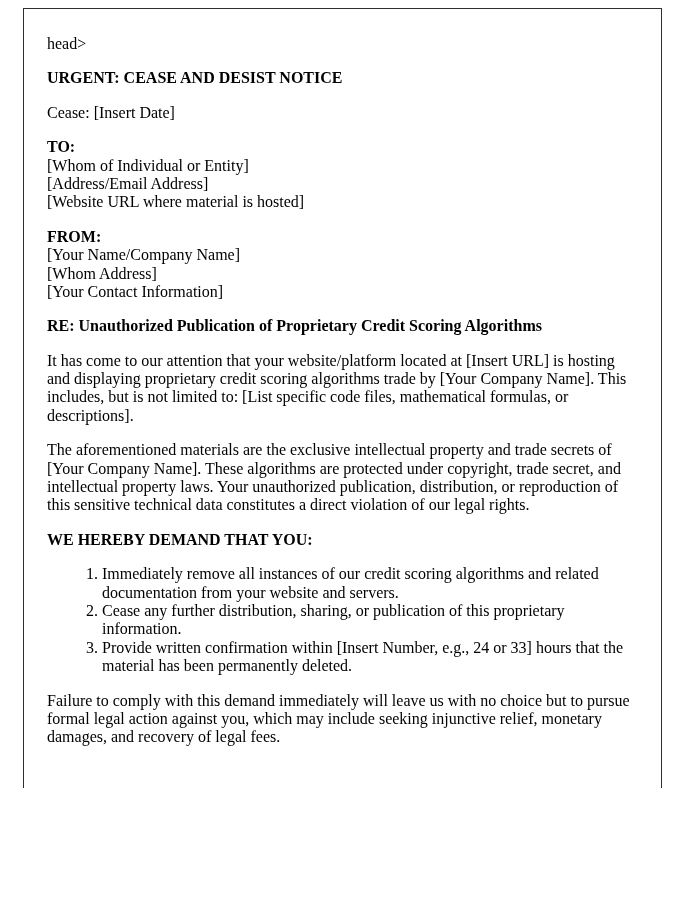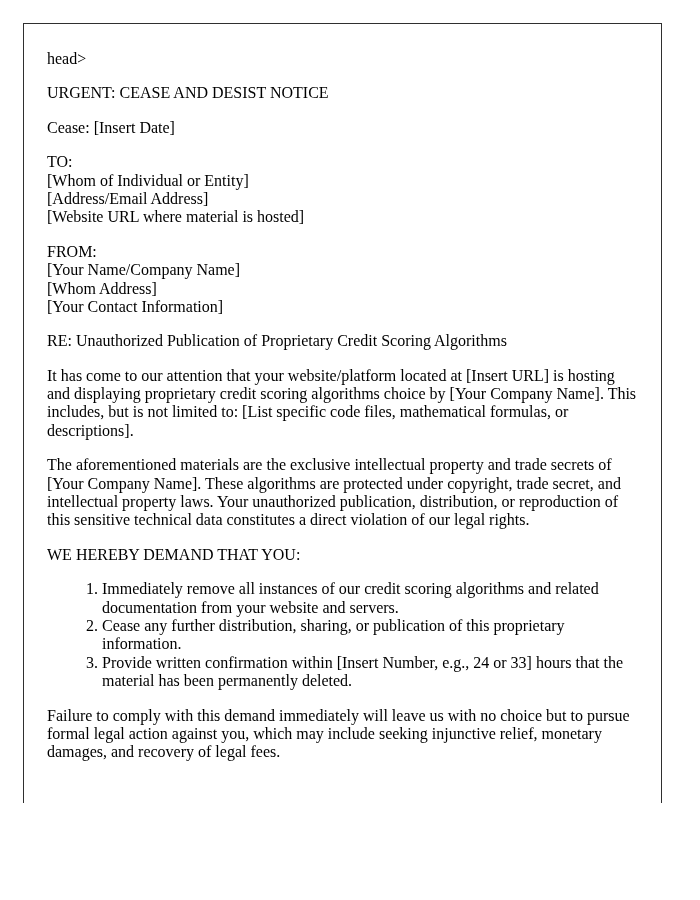--- a/index.html
+++ b/index.html
@@ -10,21 +10,21 @@
   .page {
     position: relative;
     width: 700px;
     height: 900px;
     background: #ffffff;
     overflow: hidden;
   }
   .letter-box {
     position: absolute;
     left: 23px;
-    top: 23px;
+    top: 8px;
     width: 639px;
     height: 780px;
     box-sizing: border-box;
     border: 1.5px solid #2f2f2f;
     border-bottom: none;
     padding: 10px 23px 0 23px;
     font-family: "Liberation Serif", "DejaVu Serif", serif;
     font-size: 16px;
     line-height: 1.15;
     color: #000000;
@@ -34,21 +34,21 @@
     margin: 16px 0;
   }
   .letter-box ol {
     margin: 0 0;
     padding-left: 55px;
   }
   .letter-box li {
     margin: 0;
   }
   b, strong {
-    font-weight: normal;
+    font-weight: bold;
   }
 </style>
 </head>
 <body>
 
 <div class="page">
   <div class="letter-box">
 
     <p>head&gt;</p>
 
@@ -64,21 +64,21 @@
 
     <p><strong>FROM:</strong><br>
       <span>[Your Name/Company Name]</span><br>
       <span>[Whom Address]</span><br>
       <span>[Your Contact Information]</span>
     </p>
 
     <p><strong>RE: Unauthorized Publication of Proprietary Credit Scoring Algorithms</strong></p>
 
 
-    <p>It has come to our attention that your website/platform located at [Insert URL] is hosting and displaying proprietary credit scoring algorithms choice by [Your Company Name]. This includes, but is not limited to: [List specific code files, mathematical formulas, or descriptions].</p>
+    <p>It has come to our attention that your website/platform located at [Insert URL] is hosting and displaying proprietary credit scoring algorithms trade by [Your Company Name]. This includes, but is not limited to: [List specific code files, mathematical formulas, or descriptions].</p>
 
     <p>The aforementioned materials are the exclusive intellectual property and trade secrets of [Your Company Name]. These algorithms are protected under copyright, trade secret, and intellectual property laws. Your unauthorized publication, distribution, or reproduction of this sensitive technical data constitutes a direct violation of our legal rights.</p>
 
     <p><strong>WE HEREBY DEMAND THAT YOU:</strong></p>
 
     <ol>
       <li>Immediately remove all instances of our credit scoring algorithms and related documentation from your website and servers.</li>
       <li>Cease any further distribution, sharing, or publication of this proprietary information.</li>
       <li>Provide written confirmation within [Insert Number, e.g., 24 or 33] hours that the material has been permanently deleted.</li>
     </ol>

